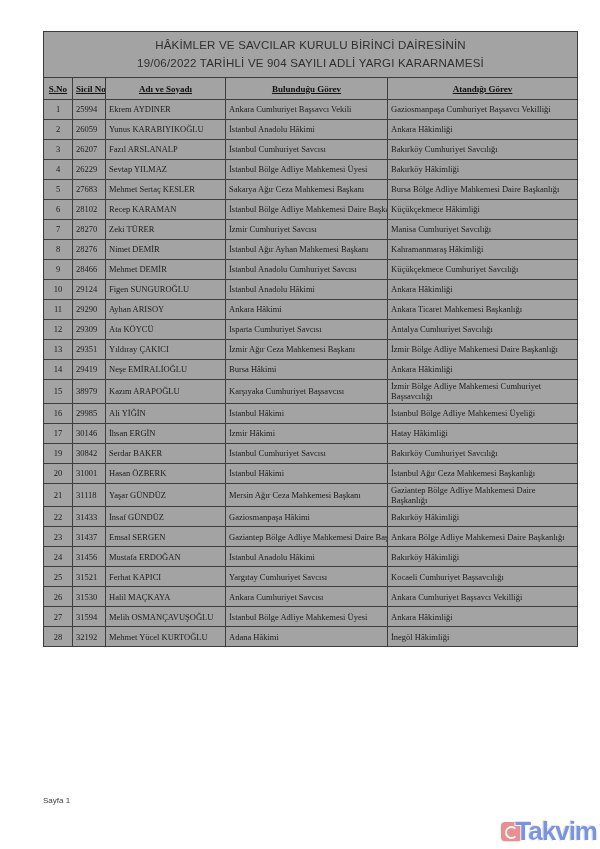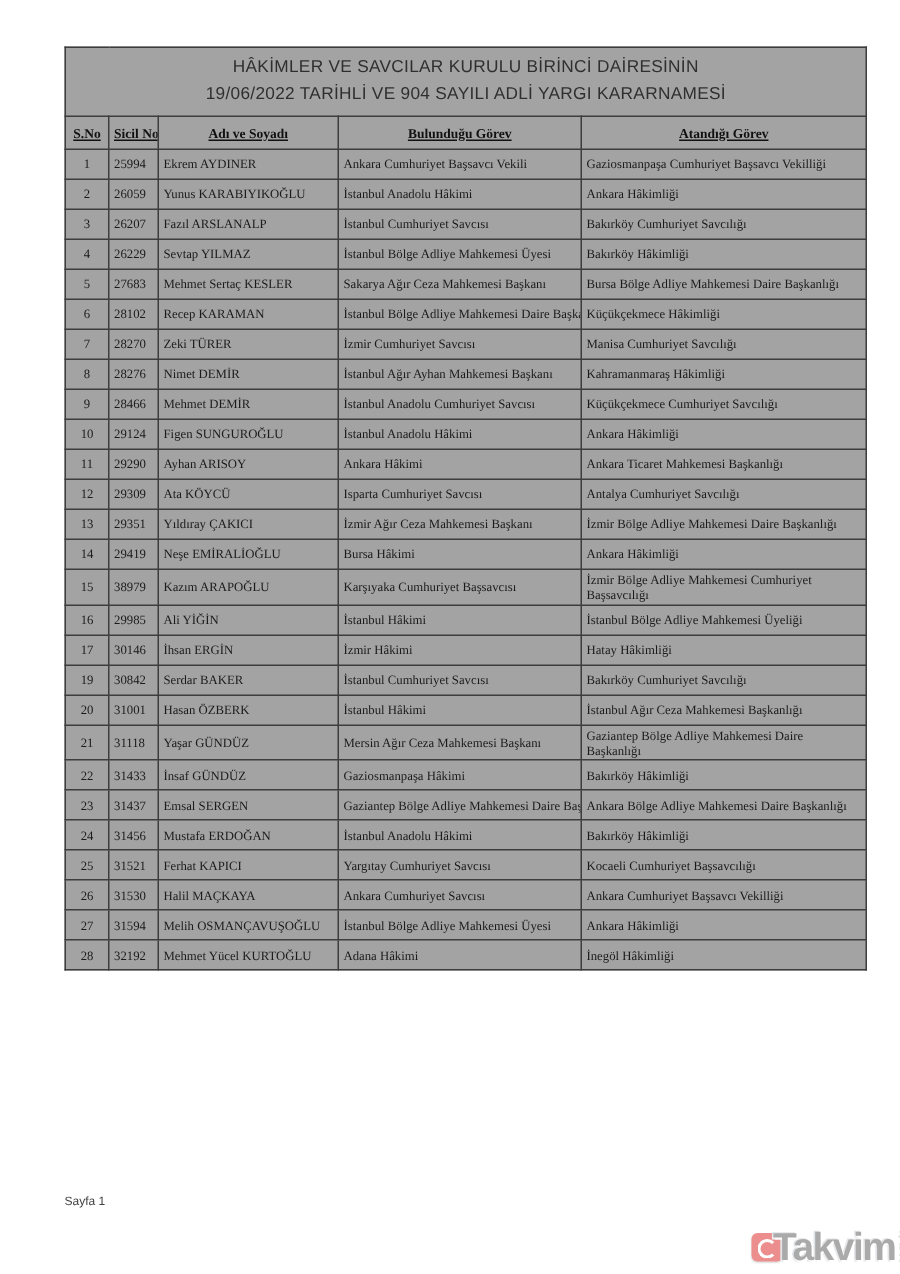--- a/index.html
+++ b/index.html
@@ -63,21 +63,21 @@
     position:relative;margin-right:-7px;z-index:0;flex:0 0 auto;
     box-shadow:0 1px 1px rgba(150,150,150,.5);
   }
   .wm-icon::after{
     content:"";position:absolute;left:4px;top:4px;width:9px;height:9px;
     border:2px solid #ffffff;border-radius:50%;border-right-color:transparent;
   }
   .wm-text{
     font-family:"Liberation Sans",sans-serif;
     font-weight:bold;font-size:26px;line-height:1;
-    color:#737373;letter-spacing:-1px;z-index:1;
+    color:#1d4ed8;letter-spacing:-1px;z-index:1;
     text-shadow:1px 1px 0 #fff,-1px -1px 0 #cfd2d6,1px -1px 0 #fff,-1px 1px 0 #e4e6e9;
   }
   .wm-suffix{
     writing-mode:vertical-rl;transform:rotate(180deg);
     font-family:"Liberation Sans",sans-serif;
     font-size:7px;color:#b6bac0;letter-spacing:.5px;
     margin-left:1px;line-height:1;
   }
 </style>
 </head>

